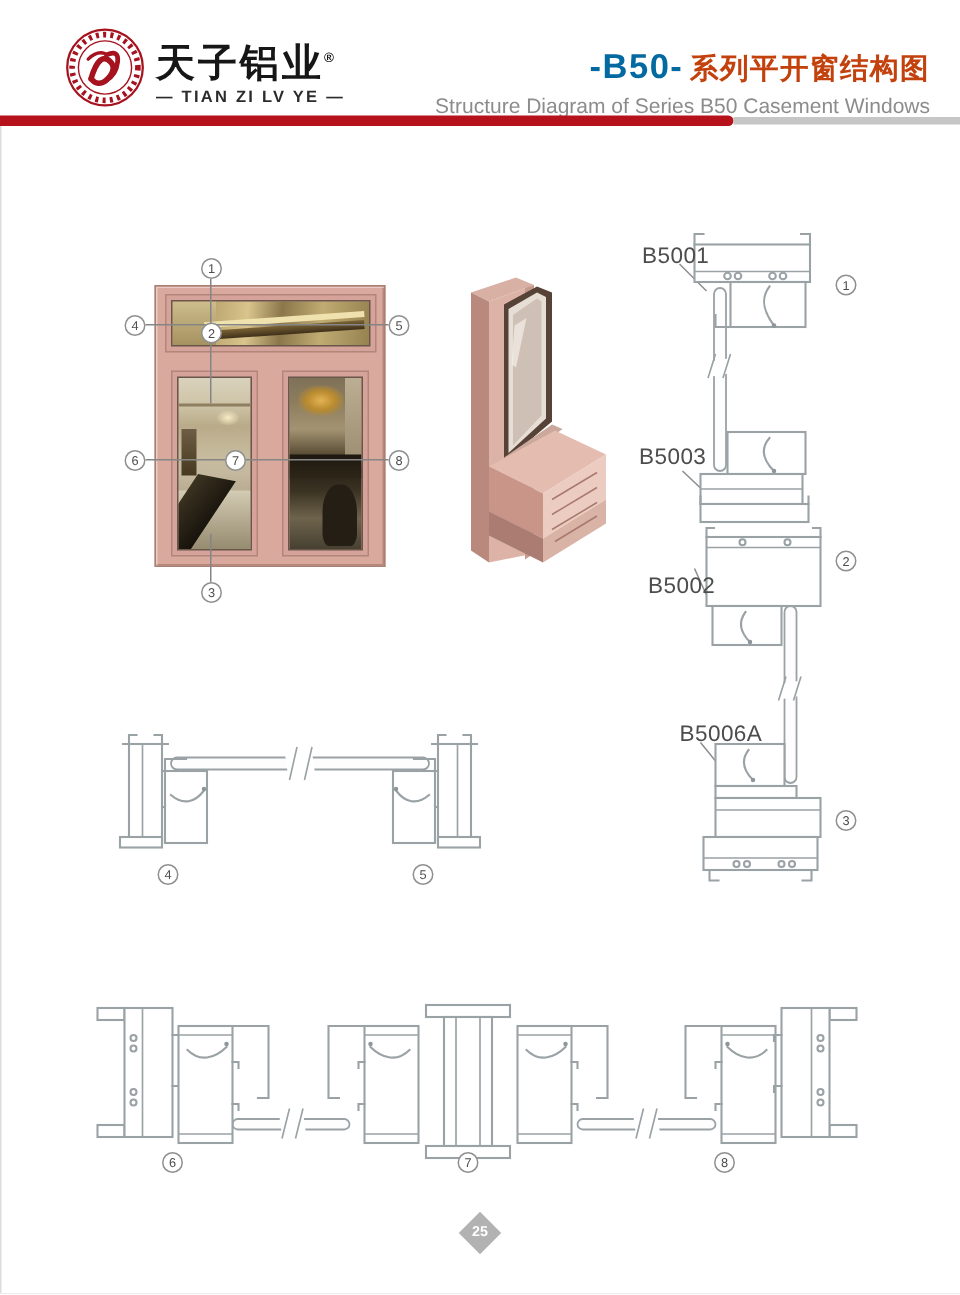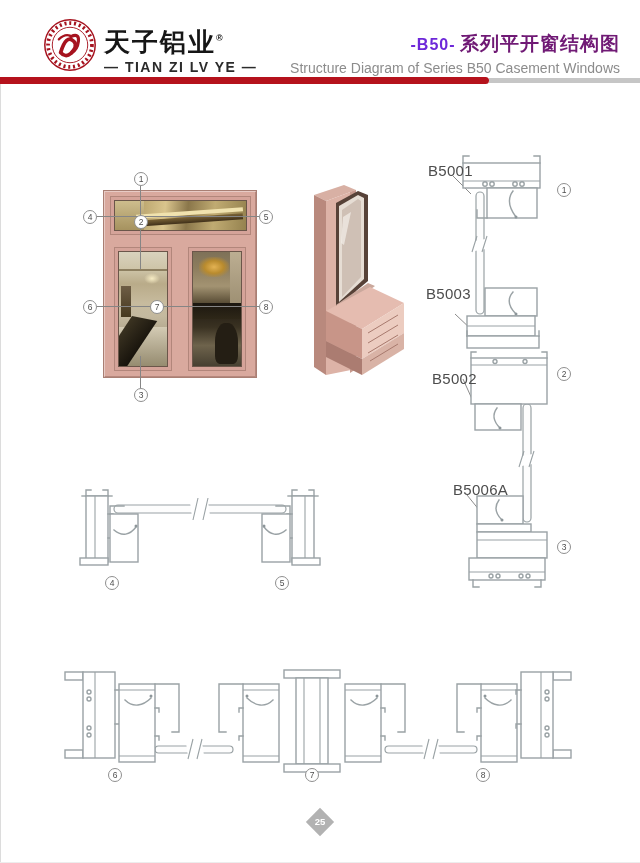--- a/index.html
+++ b/index.html
@@ -5,25 +5,25 @@
   html,body{margin:0;padding:0;background:#fff;}
   .page{position:relative;width:640px;height:863px;background:#fff;overflow:hidden;
         font-family:"Liberation Sans",sans-serif;}
   .abs{position:absolute;}
 
   
   .seal{position:absolute;left:42px;top:17px;width:56px;height:56px;}
   .brand{position:absolute;left:104px;top:24px;}
   .brand-cn{font-size:26px;font-weight:bold;color:#161616;letter-spacing:2px;line-height:28px;}
   .brand-cn sup{font-size:9px;vertical-align:super;}
-  .brand-en{margin-top:3px;font-size:14px;font-weight:bold;color:#2b2b2b;letter-spacing:1.5px;text-align:center;}
+  .brand-en{margin-top:3px;font-size:11px;font-weight:bold;color:#2b2b2b;letter-spacing:1.5px;text-align:center;}
   .titleblock{position:absolute;right:20px;top:31px;text-align:right;}
   .title-line{white-space:nowrap;}
-  .series{font-size:16px;font-weight:bold;color:#6d28d9;letter-spacing:1px;}
-  .title-cn{font-size:19px;font-weight:bold;color:#701a75;letter-spacing:1px;}
+  .series{font-size:23px;font-weight:bold;color:#0369a1;letter-spacing:1px;}
+  .title-cn{font-size:19px;font-weight:bold;color:#c2410c;letter-spacing:1px;}
   .title-en{margin-top:3px;font-size:14px;color:#8c8c8c;}
   .bar-red{position:absolute;left:0;top:77px;width:489px;height:7px;background:#b5121c;border-radius:0 4px 4px 0;}
   .bar-gray{position:absolute;left:489px;top:78px;right:0;height:5px;background:#c6c6c6;}
   .edge-left{position:absolute;left:0;top:84px;bottom:0;width:1px;background:#dcdcdc;}
   .edge-bottom{position:absolute;left:0;right:0;bottom:0;height:1px;background:#ededed;}
 
   
   .window{position:absolute;left:103px;top:190px;width:154px;height:188px;background:#d9a99e;
           border:1px solid #a97f74;box-sizing:border-box;
           box-shadow:inset 1px 1px 0 rgba(255,255,255,.4), inset -1px -1px 0 rgba(140,95,85,.45);}
@@ -237,22 +237,22 @@
         <line class="thin" x1="44" y1="422" x2="120" y2="422"></line>
         <path class="o" d="M48,430 v7 h6 M116,430 v7 h-6"></path>
         <circle class="p" cx="66" cy="426" r="2"></circle>
           <circle class="p" cx="73" cy="426" r="2"></circle>
         <circle class="p" cx="96" cy="426" r="2"></circle>
           <circle class="p" cx="103" cy="426" r="2"></circle>
       </g>
     </svg>
 
     <div class="lbl" style="left:3px;top:12px;">B5001</div>
-    <div class="lbl" style="left:1px;top:135px;">B5003</div>
-    <div class="lbl" style="left:7px;top:220px;">B5002</div>
+    <div class="lbl" style="left:1px;top:146px;">B5003</div>
+    <div class="lbl" style="left:7px;top:232px;">B5002</div>
     <div class="lbl" style="left:4px;top:331px;padding-left:24px;">B5006A</div>
 
     <div class="mk" style="left:132px;top:33px;">1</div>
     <div class="mk" style="left:132px;top:217px;">2</div>
     <div class="mk" style="left:132px;top:390px;">3</div>
   </div>
 
   <div class="abs" style="left:62px;top:480px;width:276px;height:115px;">
     <svg viewBox="0 0 276 108" width="276" height="108">
       <rect class="gl" x="52" y="25" width="172" height="8" rx="4"></rect>

